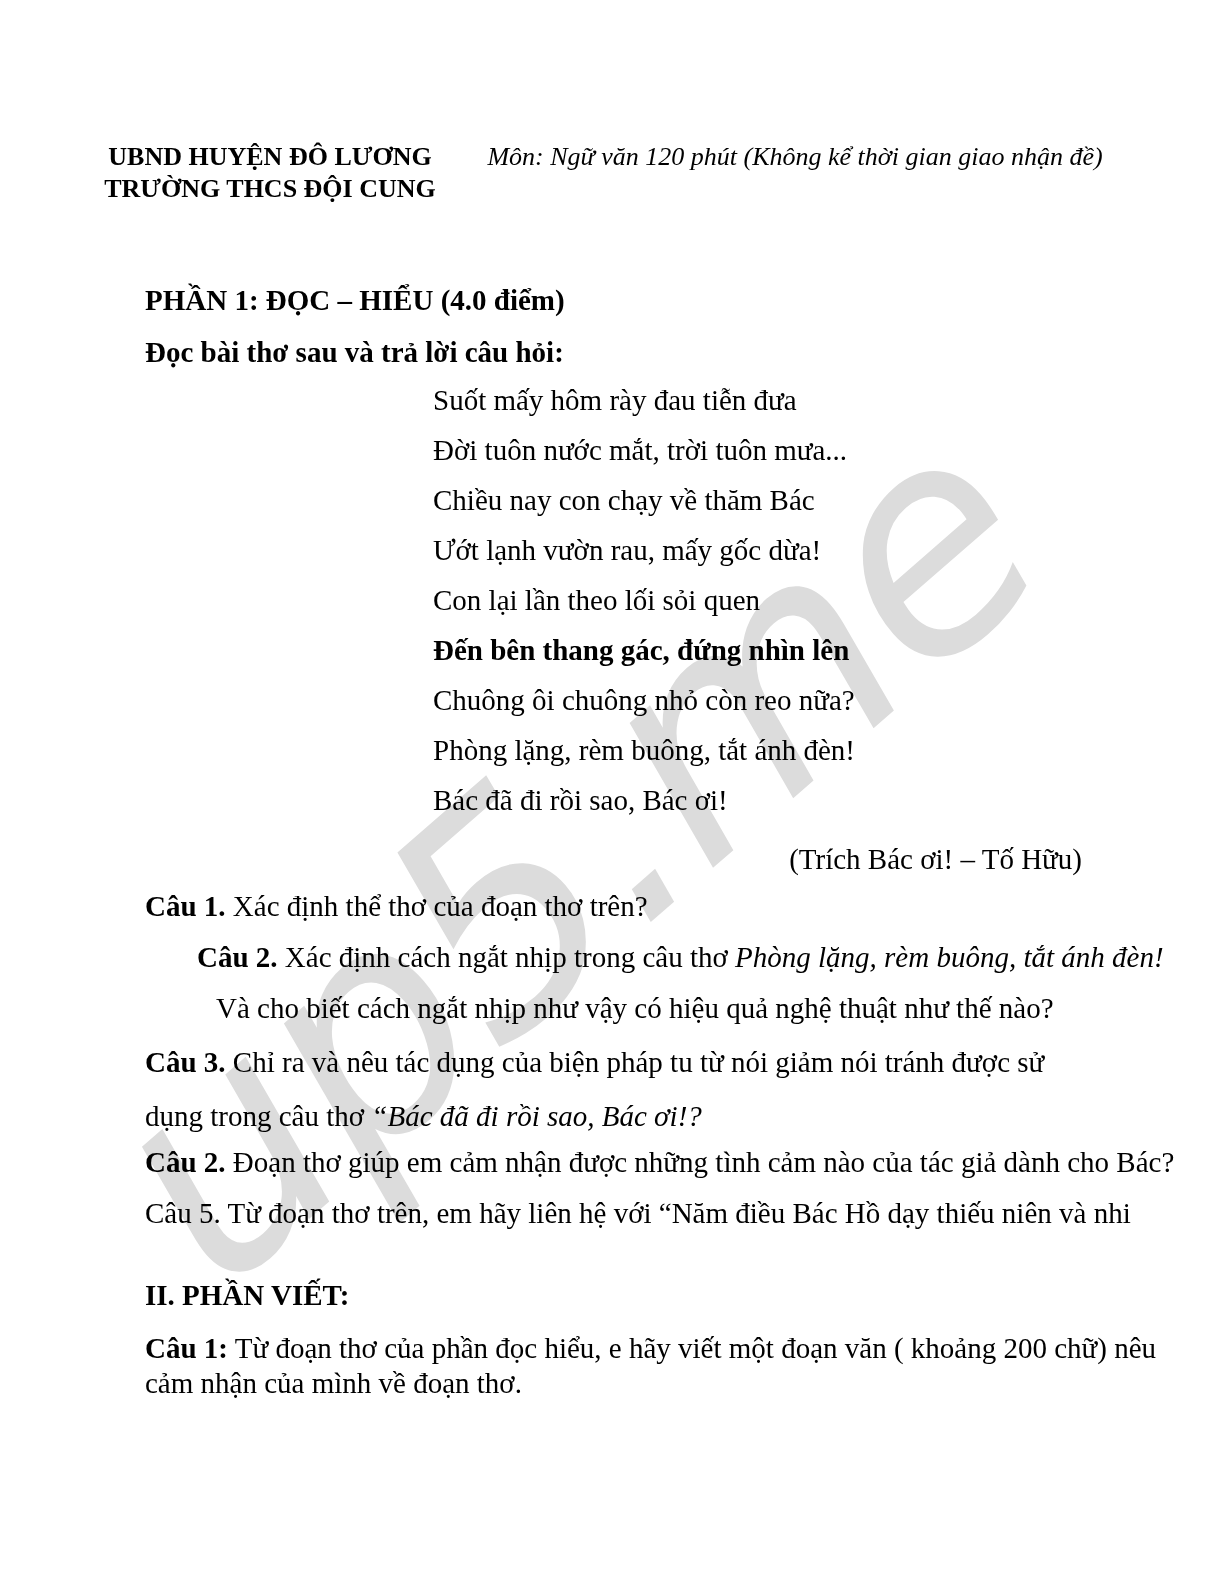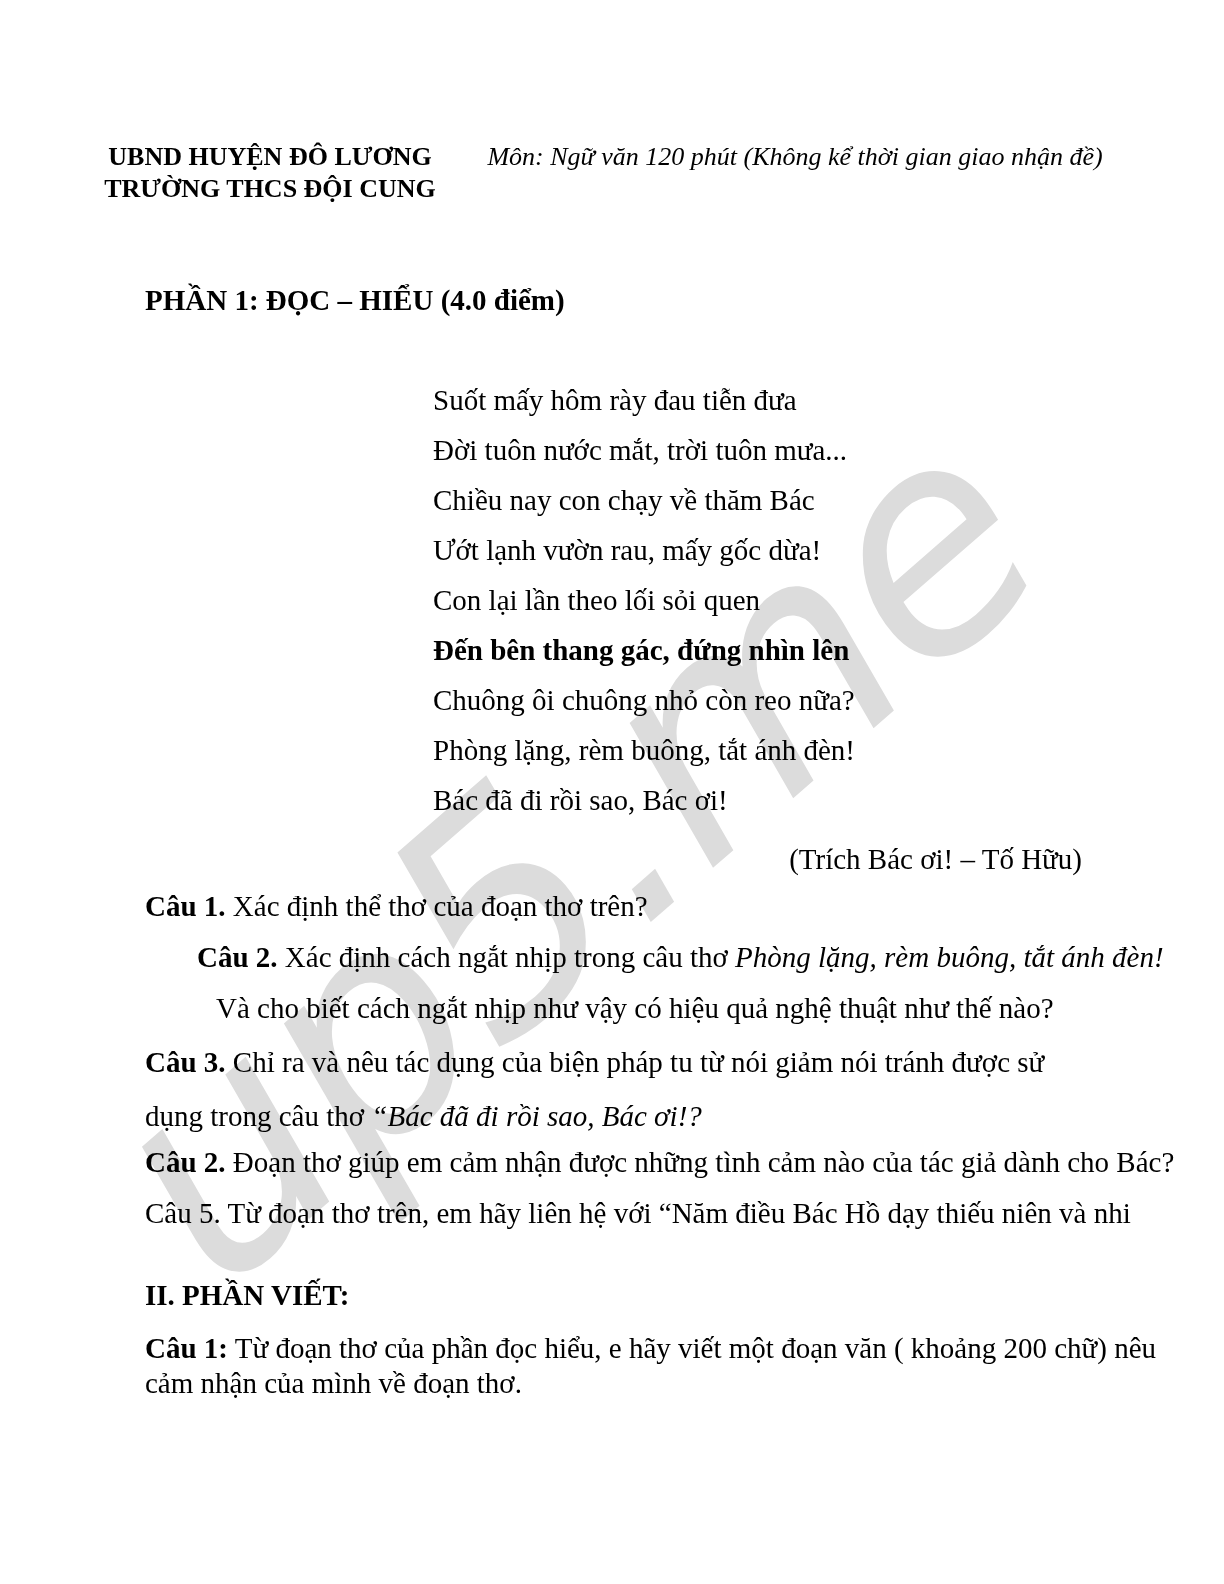--- a/index.html
+++ b/index.html
@@ -36,20 +36,21 @@
   <div class="hdr b" style="left:95px;top:141px;width:350px;">
     <div>UBND HUYỆN ĐÔ LƯƠNG</div>
     <div>TRƯỜNG THCS ĐỘI CUNG</div>
   </div>
 
   <div class="hdr" style="left:465px;top:141px;width:660px;">
     <div class="i">Môn: Ngữ văn 120 phút (Không kể thời gian giao nhận đề)</div>
   </div>
 
   <div class="ln b" style="left:145px;top:283px;">PHẦN 1: ĐỌC – HIỂU (4.0 điểm)</div>
+  <div class="ln b" style="left:145px;top:335px;">Đọc bài thơ sau và trả lời câu hỏi:</div>
 
   <div class="ln" style="left:433px;top:383px;">Suốt mấy hôm rày đau tiễn đưa</div>
   <div class="ln" style="left:433px;top:483px;">Chiều nay con chạy về thăm Bác</div>
   <div class="ln" style="left:433px;top:433px;">Đời tuôn nước mắt, trời tuôn mưa...</div>
   <div class="ln" style="left:433px;top:533px;">Ướt lạnh vườn rau, mấy gốc dừa!</div>
   <div class="ln" style="left:433px;top:583px;">Con lại lần theo lối sỏi quen</div>
   <div class="ln" style="left:433px;top:633px;font-weight:bold;">Đến bên thang gác, đứng nhìn lên</div>
   <div class="ln" style="left:433px;top:683px;">Chuông ôi chuông nhỏ còn reo nữa?</div>
   <div class="ln" style="left:433px;top:733px;">Phòng lặng, rèm buông, tắt ánh đèn!</div>
   <div class="ln" style="left:433px;top:783px;">Bác đã đi rồi sao, Bác ơi!</div>

